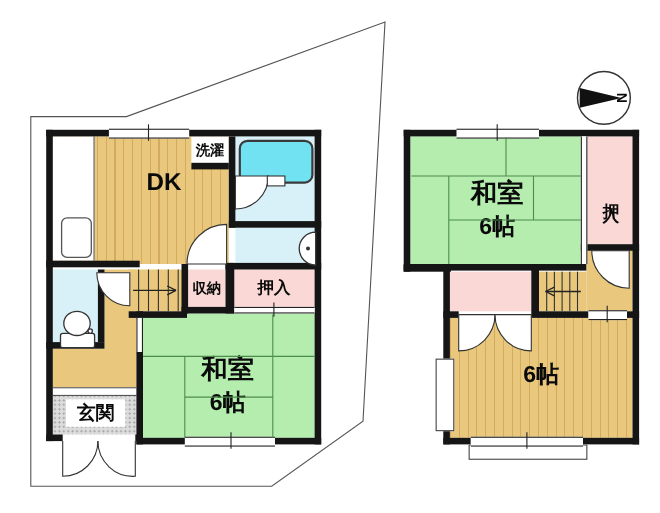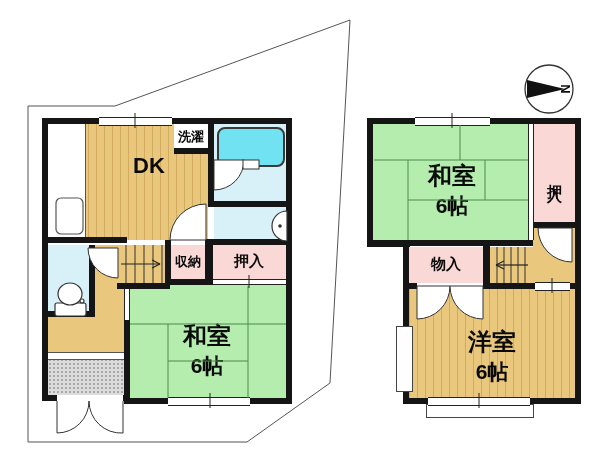--- a/index.html
+++ b/index.html
@@ -196,31 +196,30 @@
   <div class="label z6" style="left:168px;top:253px;width:40px;font-size:13px;">
     <span>収納</span>
   </div>
   <div class="label z6" style="left:214px;top:252px;width:70px;font-size:15px;">
     <span>押入</span>
   </div>
   <div class="label z6" style="left:150px;top:320px;width:114px;">
     <span style="font-size:24px;">和室</span>
     <span style="font-size:21px;">6帖</span>
   </div>
+  <div class="label bgbox z6" style="left:60px;top:363px;width:54px;height:25px;font-size:17px;">
+    <span>玄関</span>
+  </div>
   <div class="label z6" style="left:395px;top:160px;width:114px;">
     <span style="font-size:24px;">和室</span>
     <span style="font-size:21px;">6帖</span>
   </div>
   <div class="label z6 vtext" style="left:544px;top:146px;width:20px;height:58px;font-size:15px;">
     <span>押入</span>
   </div>
-  <div class="label z6" style="left:411px;top:255px;width:70px;font-size:15px;">
-    <span>物入</span>
-  </div>
   <div class="label z6" style="left:435px;top:326px;width:114px;">
-    <span style="font-size:24px;">洋室</span>
     <span style="font-size:21px;">6帖</span>
   </div>
   <div class="label z8 north" style="left:558px;top:81px;width:16px;height:16px;font-size:13px;">
     <span>N</span>
   </div>
 
 </div>
 
 </body></html>

